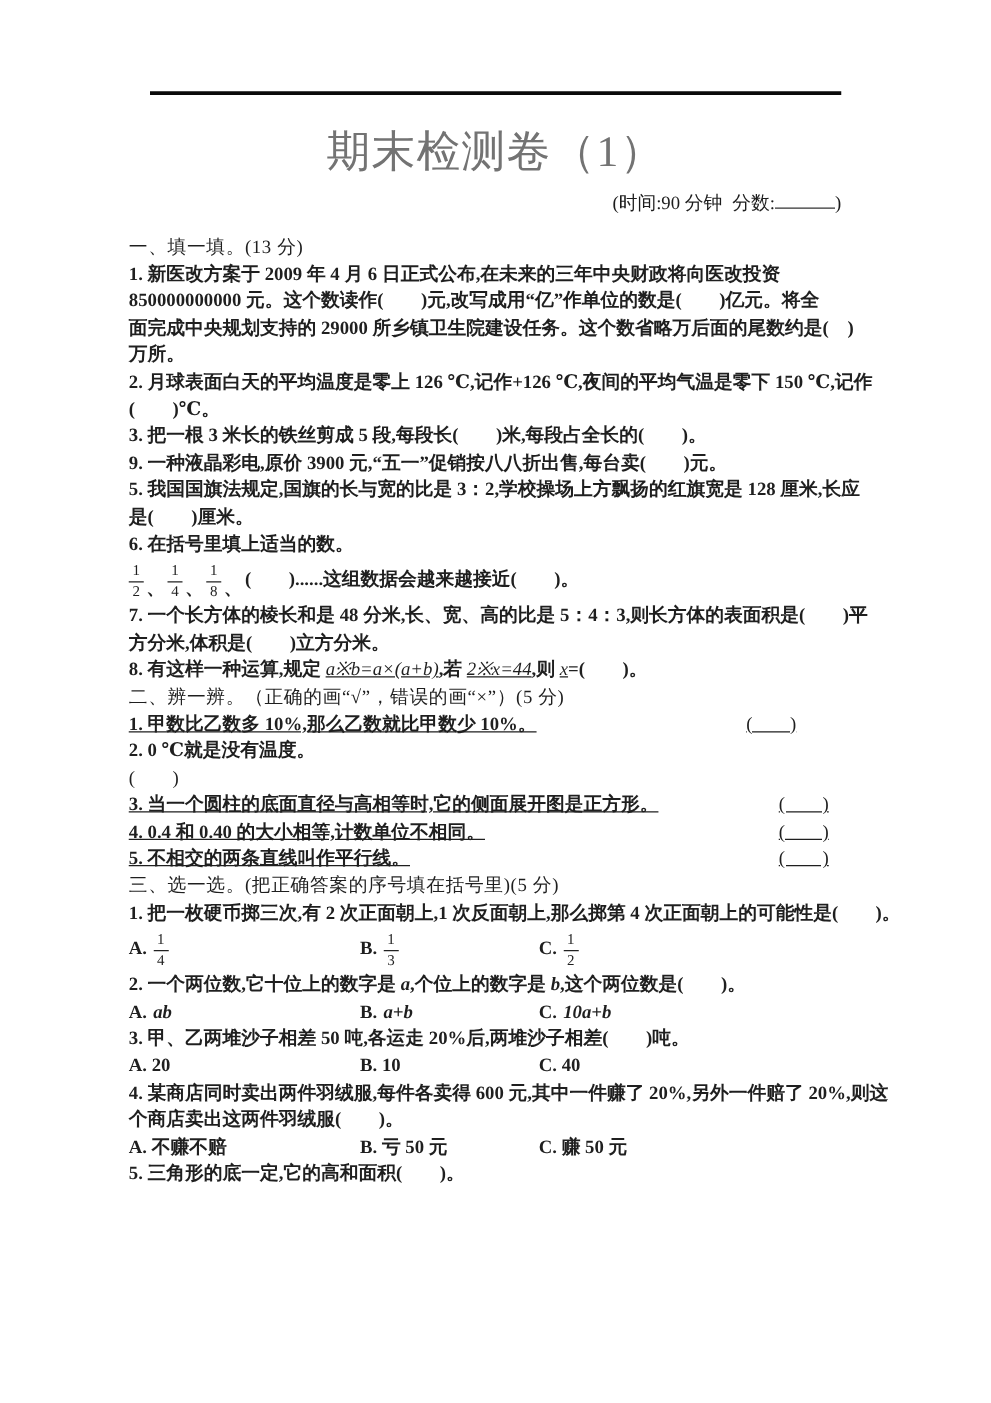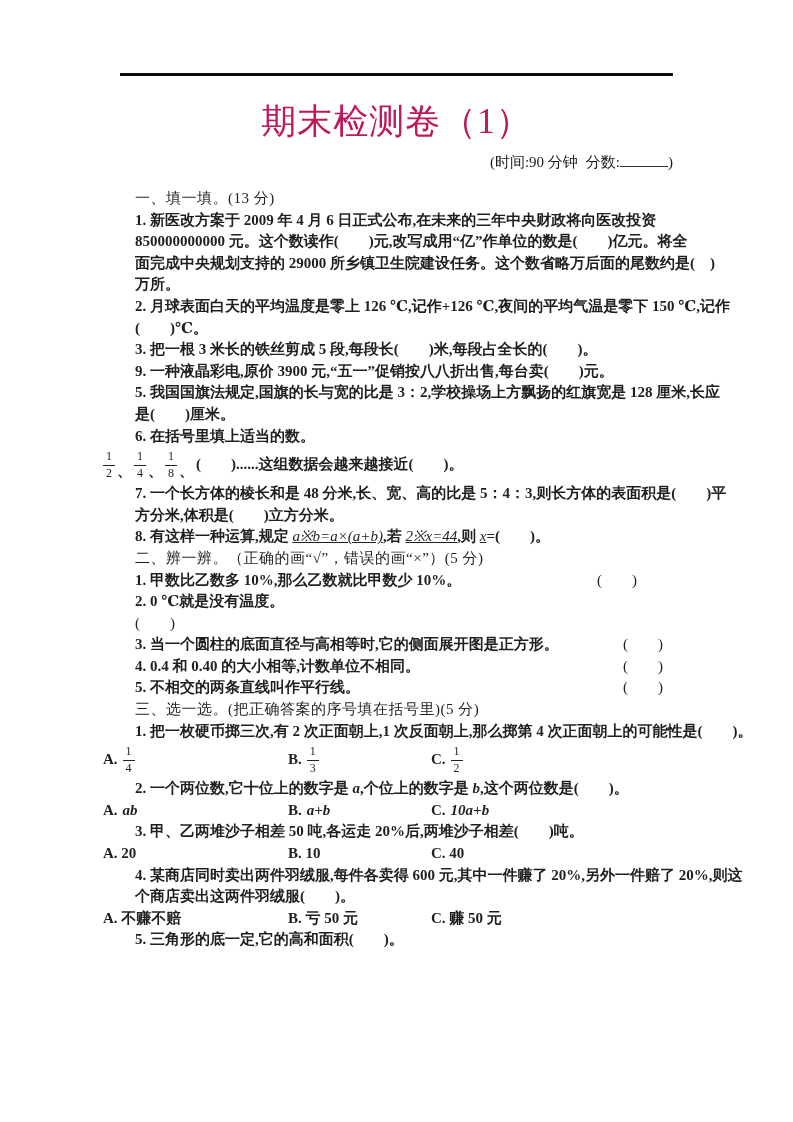--- a/index.html
+++ b/index.html
@@ -4,39 +4,39 @@
 <style>
   html,body{margin:0;padding:0;}
   body{
     width:793px;height:1122px;background:#ffffff;color:#222;
     font-family:"Liberation Serif","DejaVu Serif",serif;
     position:relative;overflow:hidden;
   }
   .top-rule{position:absolute;left:120px;top:73px;width:553px;height:3px;background:#0a0a0a;}
   .title{
     position:absolute;left:0;right:0;top:98px;margin:0;
-    text-align:center;font-size:35px;font-weight:400;letter-spacing:1px;color:#be185d;
+    text-align:center;font-size:35px;font-weight:400;letter-spacing:1px;color:#737373;
   }
   .meta{
     position:absolute;left:103px;top:152px;width:570px;
     text-align:right;font-size:15px;color:#1c1c1c;
   }
   .meta .gap{margin-right:8px;}
   .blank{
     display:inline-block;width:48px;height:14px;
     border-bottom:1.5px solid #333;vertical-align:baseline;
   }
   .content{
     position:absolute;left:103px;top:188px;width:572px;
     font-size:15px;line-height:21.6px;color:#1f1f1f;
   }
-  .line{min-height:21.6px;white-space:nowrap;margin-left:32px;}
+  .line{min-height:21.6px;white-space:nowrap;}
   .sec{font-weight:400;letter-spacing:0.5px;}
   .item{font-weight:600;}
-  .tf{display:flex;}
+  .tf{display:flex;text-decoration:underline;}
   .tf .t{flex:0 0 auto;}
   .tf .paren{margin-left:auto;font-weight:400;}
   .mr-a{margin-right:38px;}
   .mr-b{margin-right:12px;}
   .tall{height:36px;display:flex;align-items:center;gap:2px;white-space:nowrap;}
   .frac{
     display:inline-block;text-align:center;vertical-align:middle;
     font-family:"Liberation Serif","DejaVu Serif",serif;
     font-size:12px;line-height:1.15;font-weight:400;
   }

